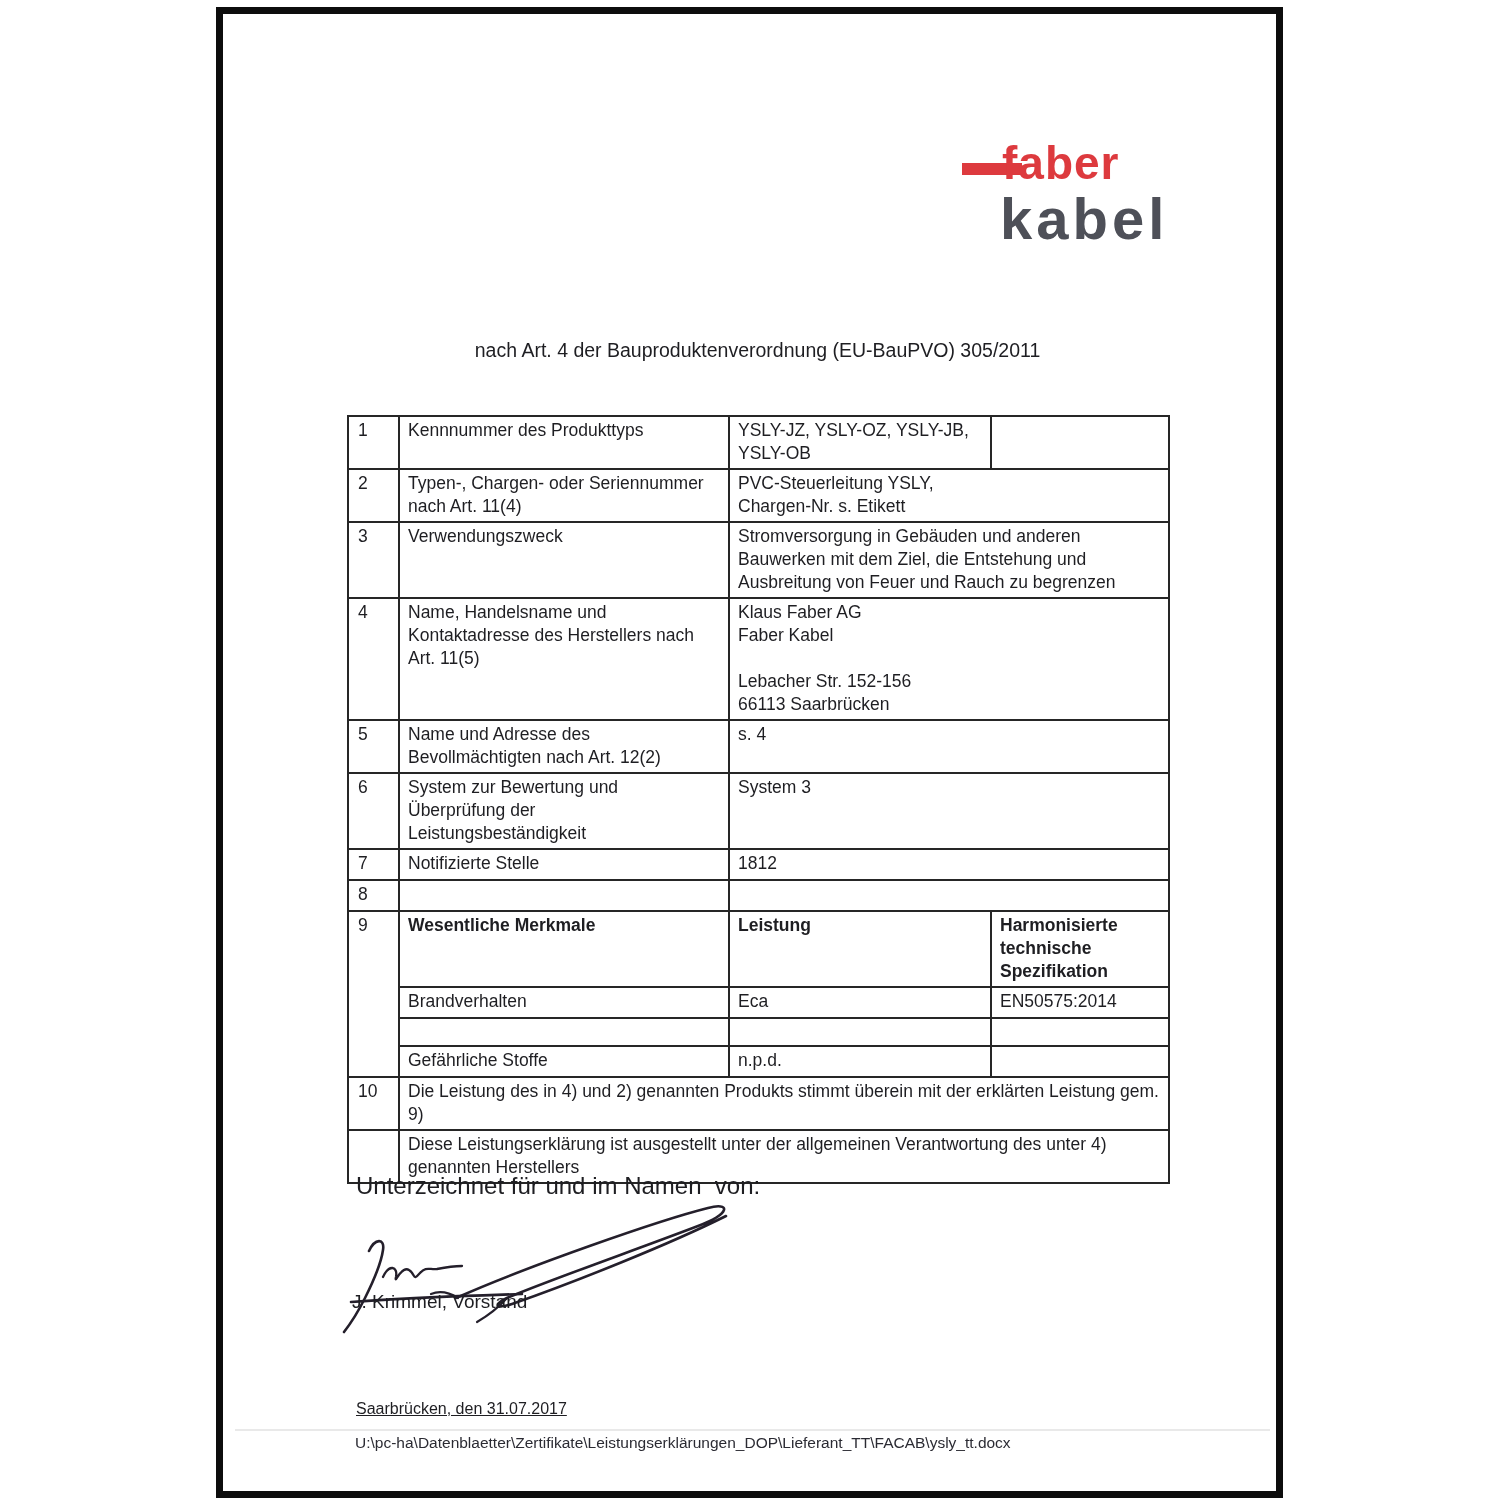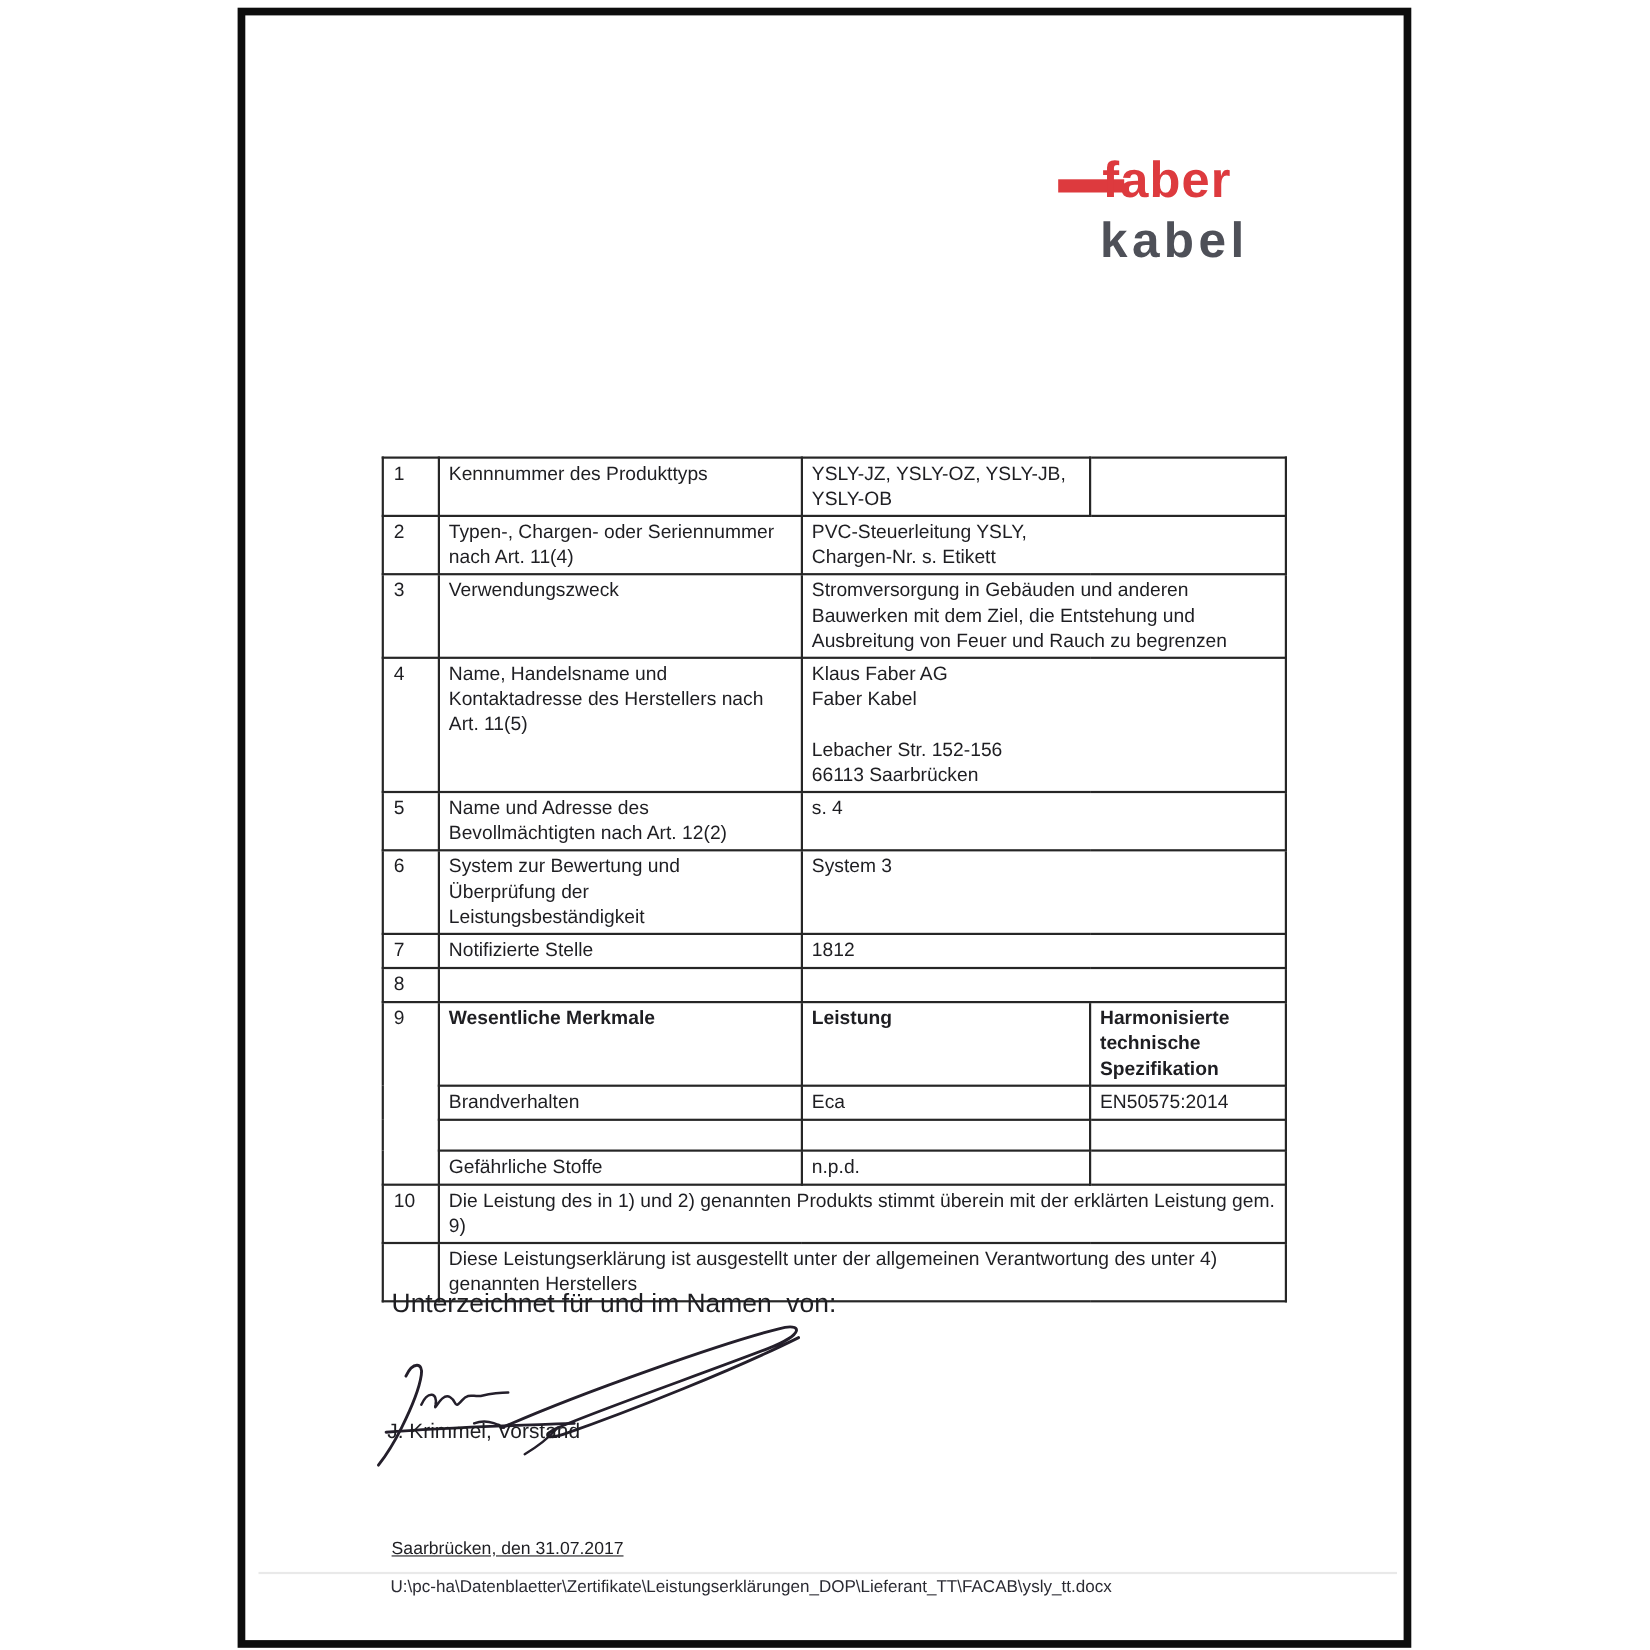--- a/index.html
+++ b/index.html
@@ -29,21 +29,21 @@
     background: #dd3a3e;
   }
   .logo-faber {
     left: 1002px; top: 134px;
     font-size: 46px; font-weight: bold;
     letter-spacing: 1px; line-height: 58px;
     color: #dd3a3e;
   }
   .logo-kabel {
     left: 1000px; top: 190px;
-    font-size: 45px; font-weight: bold;
+    font-size: 58px; font-weight: bold;
     letter-spacing: 4px; line-height: 58px;
     color: #4e5058;
   }
 
   
   .title-wrap {
     left: 347px; top: 334px; width: 821px;
     text-align: center;
   }
   .title-main { font-size: 29px; font-weight: bold; line-height: 34px; }
@@ -96,20 +96,21 @@
 </head>
 <body>
 
 <div class="abs page-frame"></div>
 
 <div class="abs logo-bar"></div>
 <div class="abs logo-faber">faber</div>
 <div class="abs logo-kabel">kabel</div>
 
 <div class="abs title-wrap">
+  <div class="title-sub">nach Art. 4 der Bauproduktenverordnung (EU-BauPVO) 305/2011</div>
 </div>
 
 <div class="abs doc-table-wrap">
   <table class="doc">
     <colgroup>
       <col style="width:51px">
         <col style="width:330px">
         <col style="width:262px">
         <col style="width:178px">
     </colgroup>
@@ -185,21 +186,21 @@
       <td></td>
       <td></td>
     </tr>
     <tr class="short">
       <td>Gefährliche Stoffe</td>
       <td>n.p.d.</td>
       <td></td>
     </tr>
     <tr>
       <td class="num">10</td>
-      <td colspan="3">Die Leistung des in 1) und 2) genannten Produkts stimmt überein mit der erklärten Leistung gem. 9)</td>
+      <td colspan="3">Die Leistung des in 4) und 2) genannten Produkts stimmt überein mit der erklärten Leistung gem. 9)</td>
     </tr>
     <tr>
       <td class="num"></td>
       <td colspan="3">Diese Leistungserklärung ist ausgestellt unter der allgemeinen Verantwortung des unter 4) genannten Herstellers</td>
     </tr>
   </tbody>
     </table>
 </div>
 
 <div class="abs sign-label">Unterzeichnet für und im Namen  von:</div>

